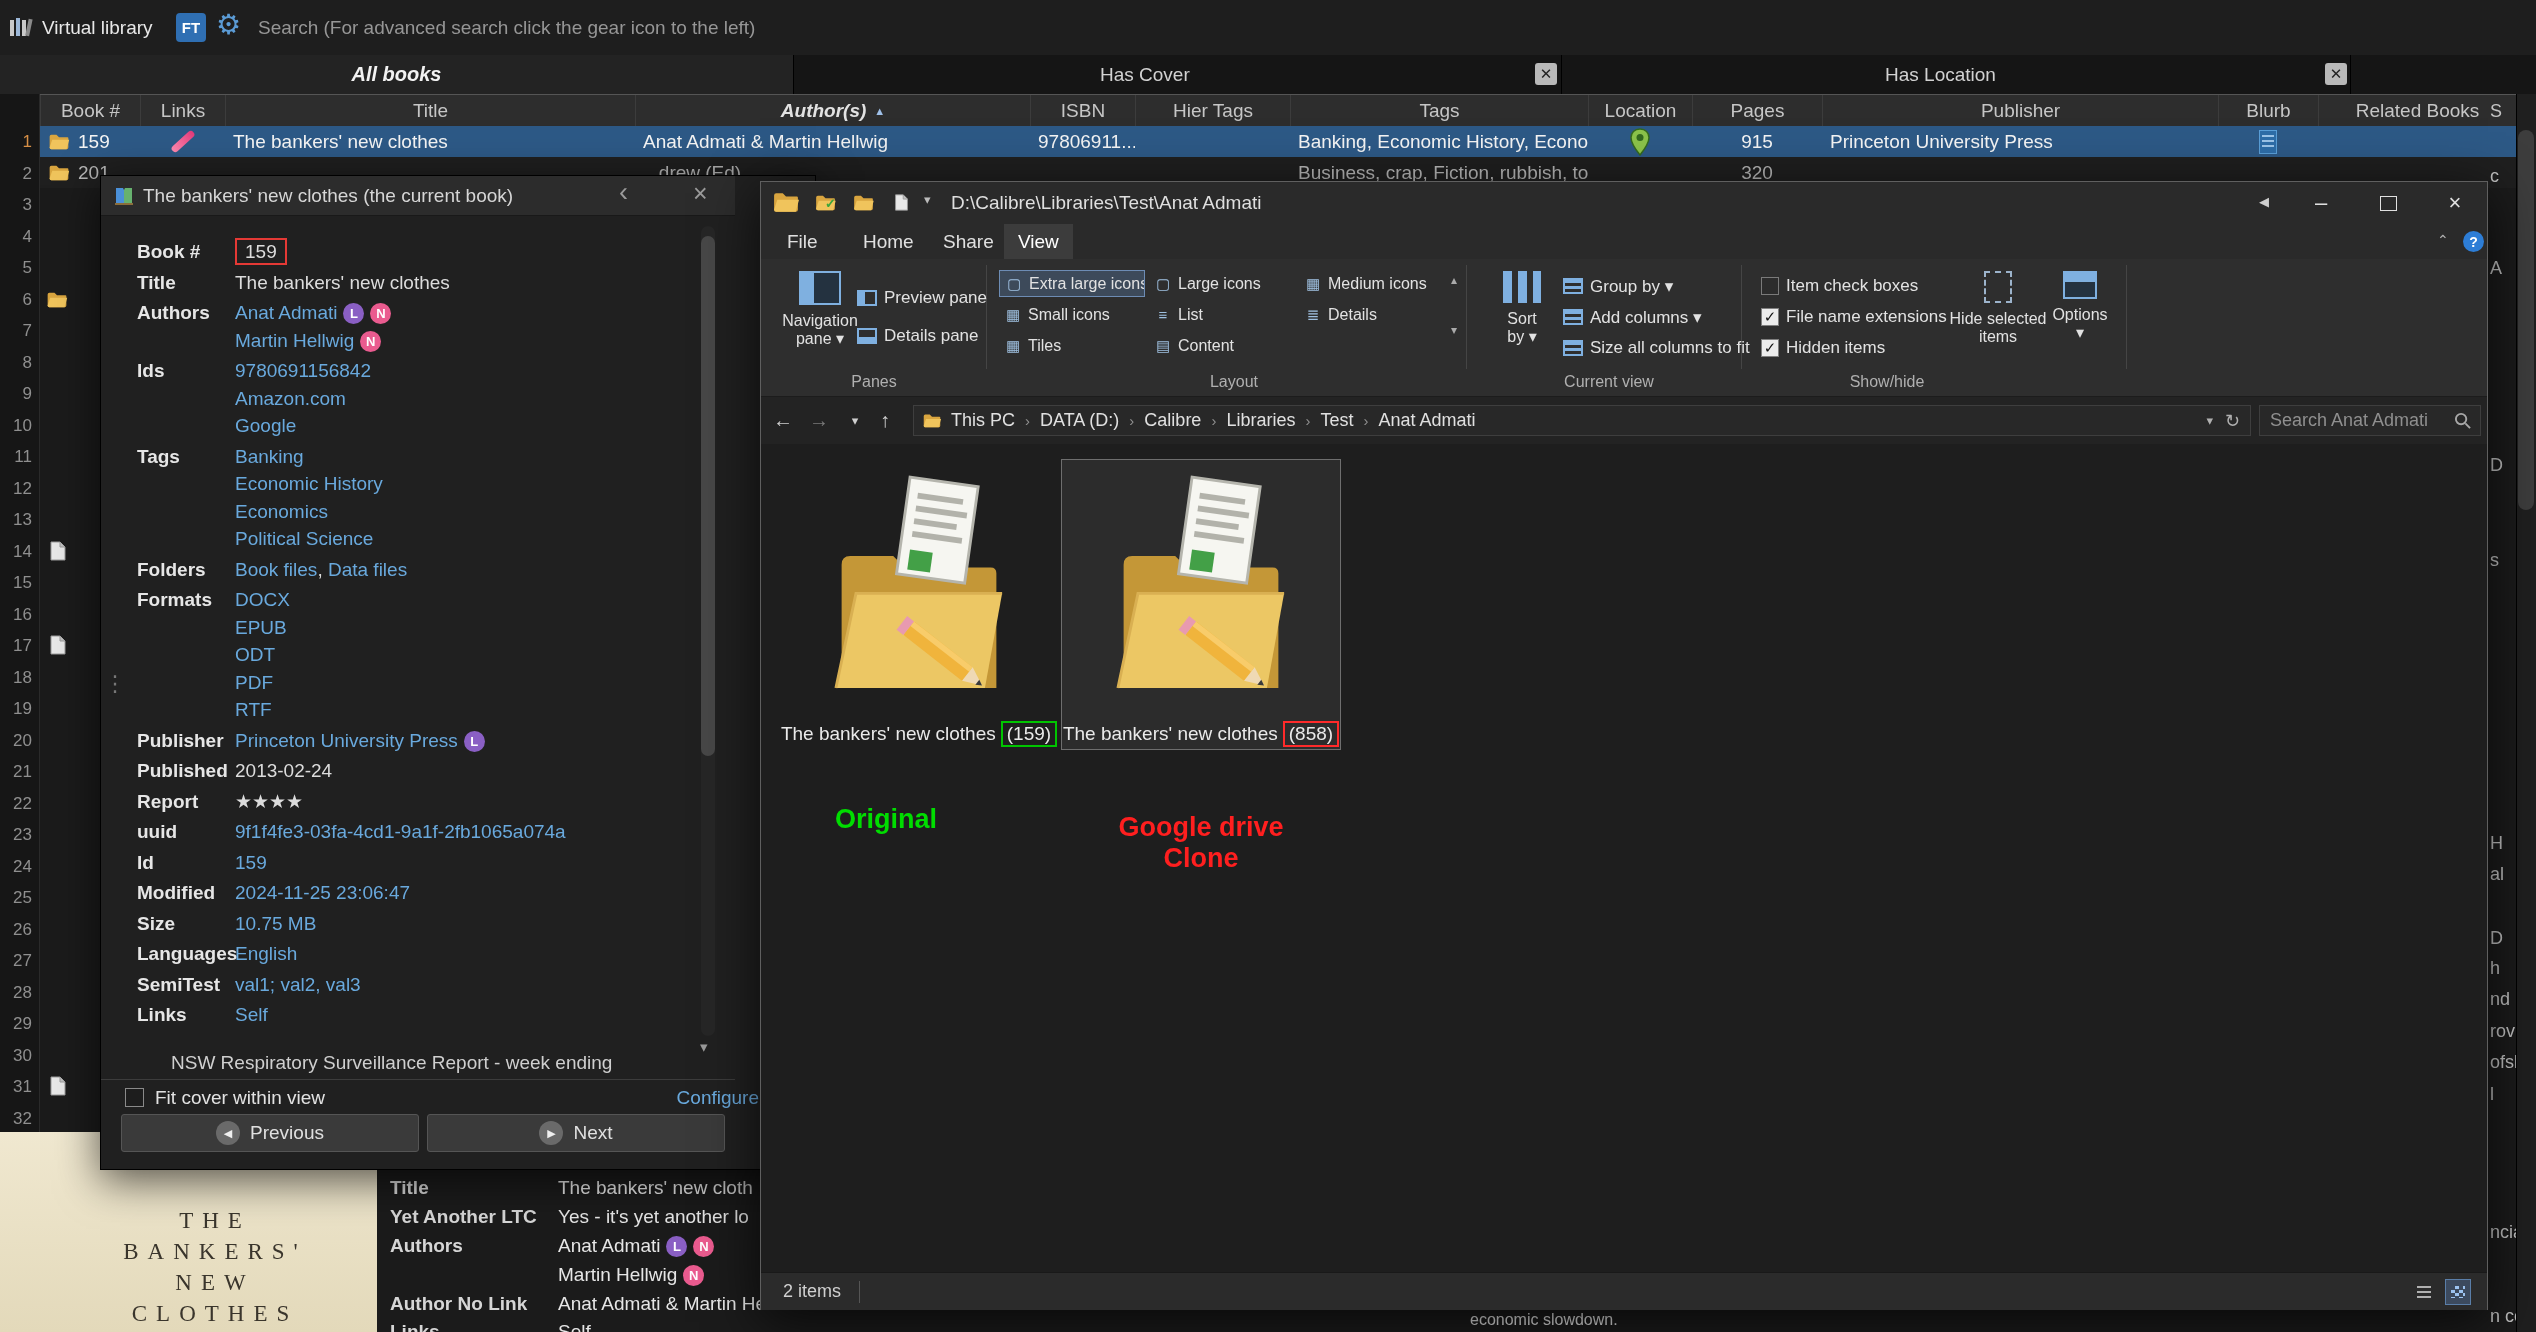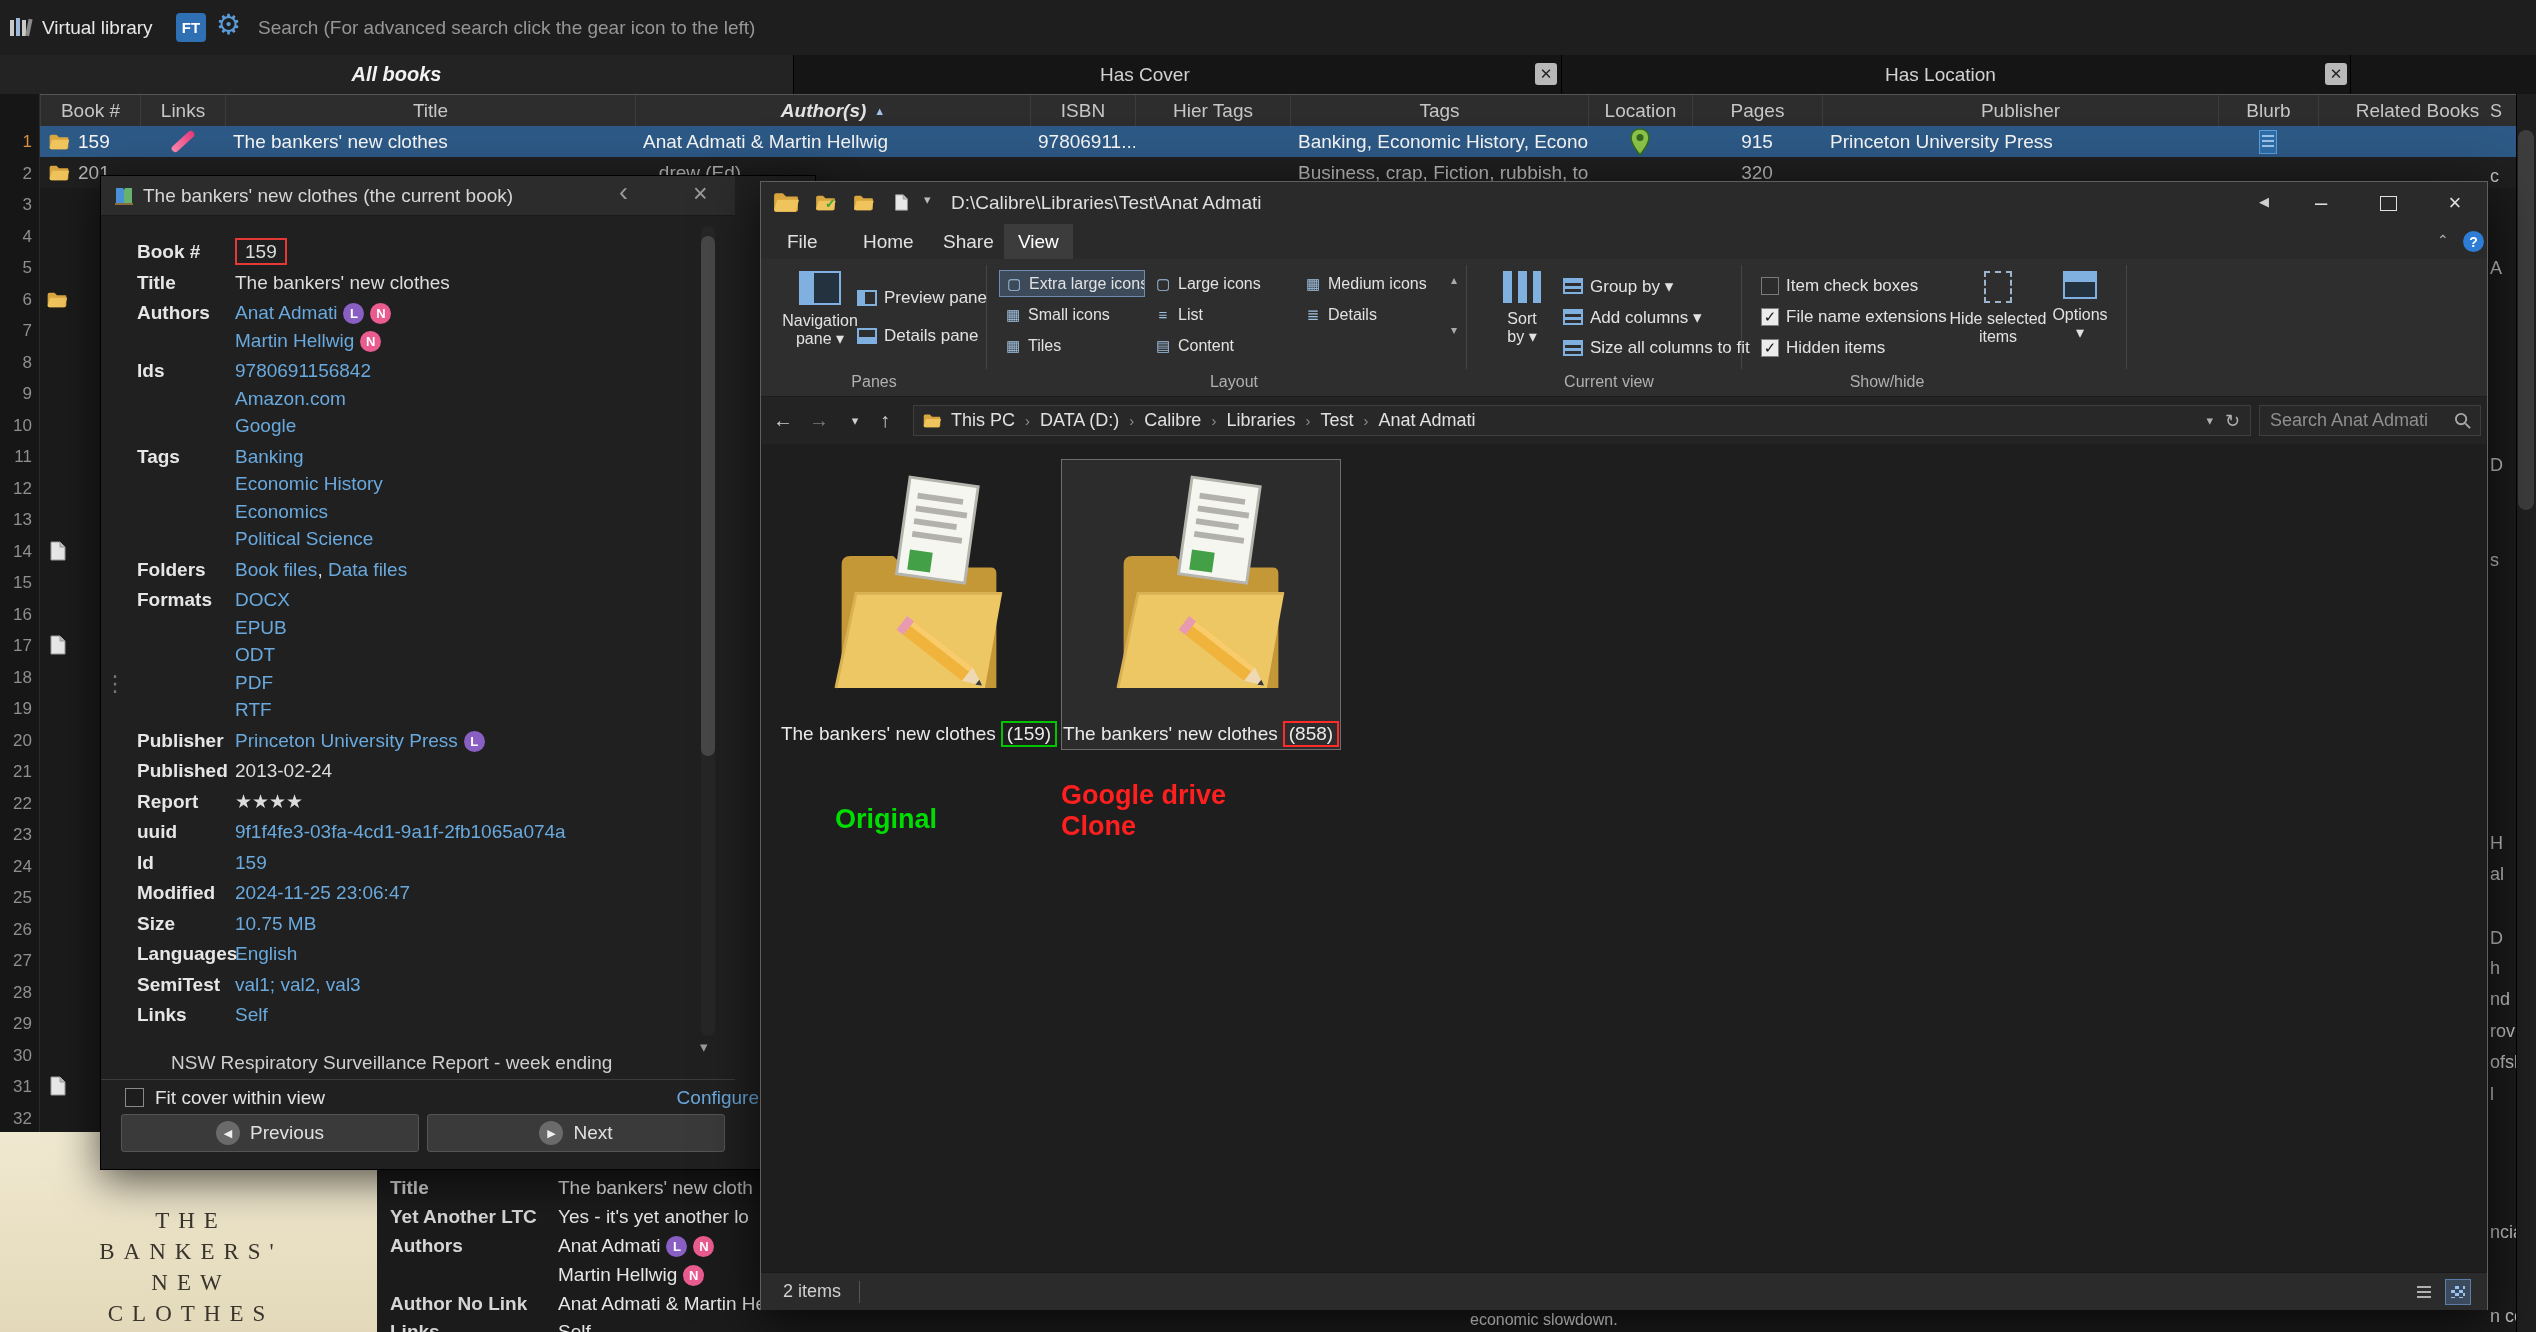--- a/index.html
+++ b/index.html
@@ -39,21 +39,21 @@
 .pin{width:20px;height:28px;}
 
 #gutter{left:0;top:94px;width:40px;height:1238px;background:#161616;border-right:1px solid #2a2a2a;box-sizing:border-box;}
 .gut{position:absolute;right:7px;width:30px;text-align:right;font-size:17px;color:#8f8f8f;}
 .gico{position:absolute;}
 .frag{position:absolute;font-size:18px;color:#c4c4c4;overflow:hidden;white-space:nowrap;height:26px;}
 
 #vscroll{left:2516px;top:94px;width:20px;height:1238px;background:#1f1f1f;border-left:1px solid #000;box-sizing:border-box;}
 #vthumb{left:2518px;top:130px;width:16px;height:380px;background:#3d3d3d;border-radius:8px;}
 
-#cover{left:0;top:1132px;width:382px;height:200px;background:linear-gradient(#f0e8d0,#e3d9ba);}
+#cover{left:0;top:1132px;width:382px;height:200px;background:linear-gradient(#f0e8d0,#e3d9ba);padding-left:16px;}
 .covline{position:absolute;width:100%;text-align:center;font-family:"Liberation Serif",serif;color:#3a352c;font-size:23px;letter-spacing:9px;white-space:nowrap;}
 #bottom-pane{left:377px;top:1165px;width:383px;height:167px;background:#1b1b1b;overflow:hidden;}
 .bpl{position:absolute;left:13px;width:165px;font-size:19px;font-weight:bold;color:#d6d6d6;white-space:nowrap;overflow:hidden;}
 .bpv{position:absolute;left:181px;font-size:19px;color:#e6e6e6;white-space:nowrap;}
 #stray{left:1470px;top:1311px;font-size:16px;color:#e6e6e6;z-index:10;}
 
 .badge{display:inline-flex;width:21px;height:21px;border-radius:50%;color:#fff;font-size:13px;font-weight:bold;align-items:center;justify-content:center;margin-left:6px;vertical-align:middle;flex:none;}
 .bl{background:#8a5fc4;}.bn{background:#ea5b8f;}
 
 #popup{left:100px;top:175px;width:716px;height:995px;background:#202020;border:1px solid #000;box-shadow:0 10px 40px rgba(0,0,0,.65);z-index:30;box-sizing:border-box;}
@@ -134,21 +134,21 @@
 #search-text{font-size:18px;color:#8f8f8f;margin-left:10px;flex:1;white-space:nowrap;overflow:hidden;}
 #search-mag{width:17px;height:17px;margin-right:9px;flex:none;}
 #ex-content{left:0;top:262px;width:1726px;height:828px;background:#1e1e1e;}
 #item2-sel{left:300px;top:15px;width:280px;height:291px;background:#2c2c2c;border:1px solid #6e6e6e;box-sizing:border-box;}
 .bigfolder{position:absolute;top:29px;width:172px;height:235px;}
 .flabel{position:absolute;top:277px;width:292px;text-align:center;font-size:19px;color:#eaeaea;white-space:nowrap;}
 .sfx{display:inline-block;padding:0 4px;margin-left:5px;}
 .sfx.green{border:2px solid #00c400;}
 .sfx.red{border:2px solid #ff2a2a;}
 #anno-original{left:40px;top:360px;width:170px;text-align:center;font-size:27px;font-weight:bold;color:#00dd00;}
-#anno-clone{left:300px;top:336px;width:280px;font-size:27px;font-weight:bold;color:#ff1f1f;line-height:31px;}
+#anno-clone{left:300px;top:368px;width:280px;text-align:center;font-size:27px;font-weight:bold;color:#ff1f1f;line-height:31px;}
 #ex-status{left:0;top:1090px;width:1726px;height:38px;background:#2b2b2b;border-top:1px solid #191919;box-sizing:border-box;}
 #status-text{left:22px;top:0;line-height:37px;font-size:18px;color:#d0d0d0;}
 #status-div{left:98px;top:8px;width:1px;height:22px;background:#555;}
 .viewbtn{position:absolute;top:6px;width:26px;height:26px;box-sizing:border-box;display:flex;align-items:center;justify-content:center;}
 #vb-list{left:1650px;}
 #vb-thumb{left:1684px;background:#3c4a5e;border:1px solid #5a7ea8;}
 .vb-lines{width:14px;height:12px;background:repeating-linear-gradient(#b0b0b0 0 2px,transparent 2px 5px);}
 .vb-grid{width:14px;height:12px;background:conic-gradient(#9cc3f0 0 25%,transparent 0 50%,#9cc3f0 0 75%,transparent 0),#3c4a5e;background-size:8px 7px;}
 </style>
 </head>

